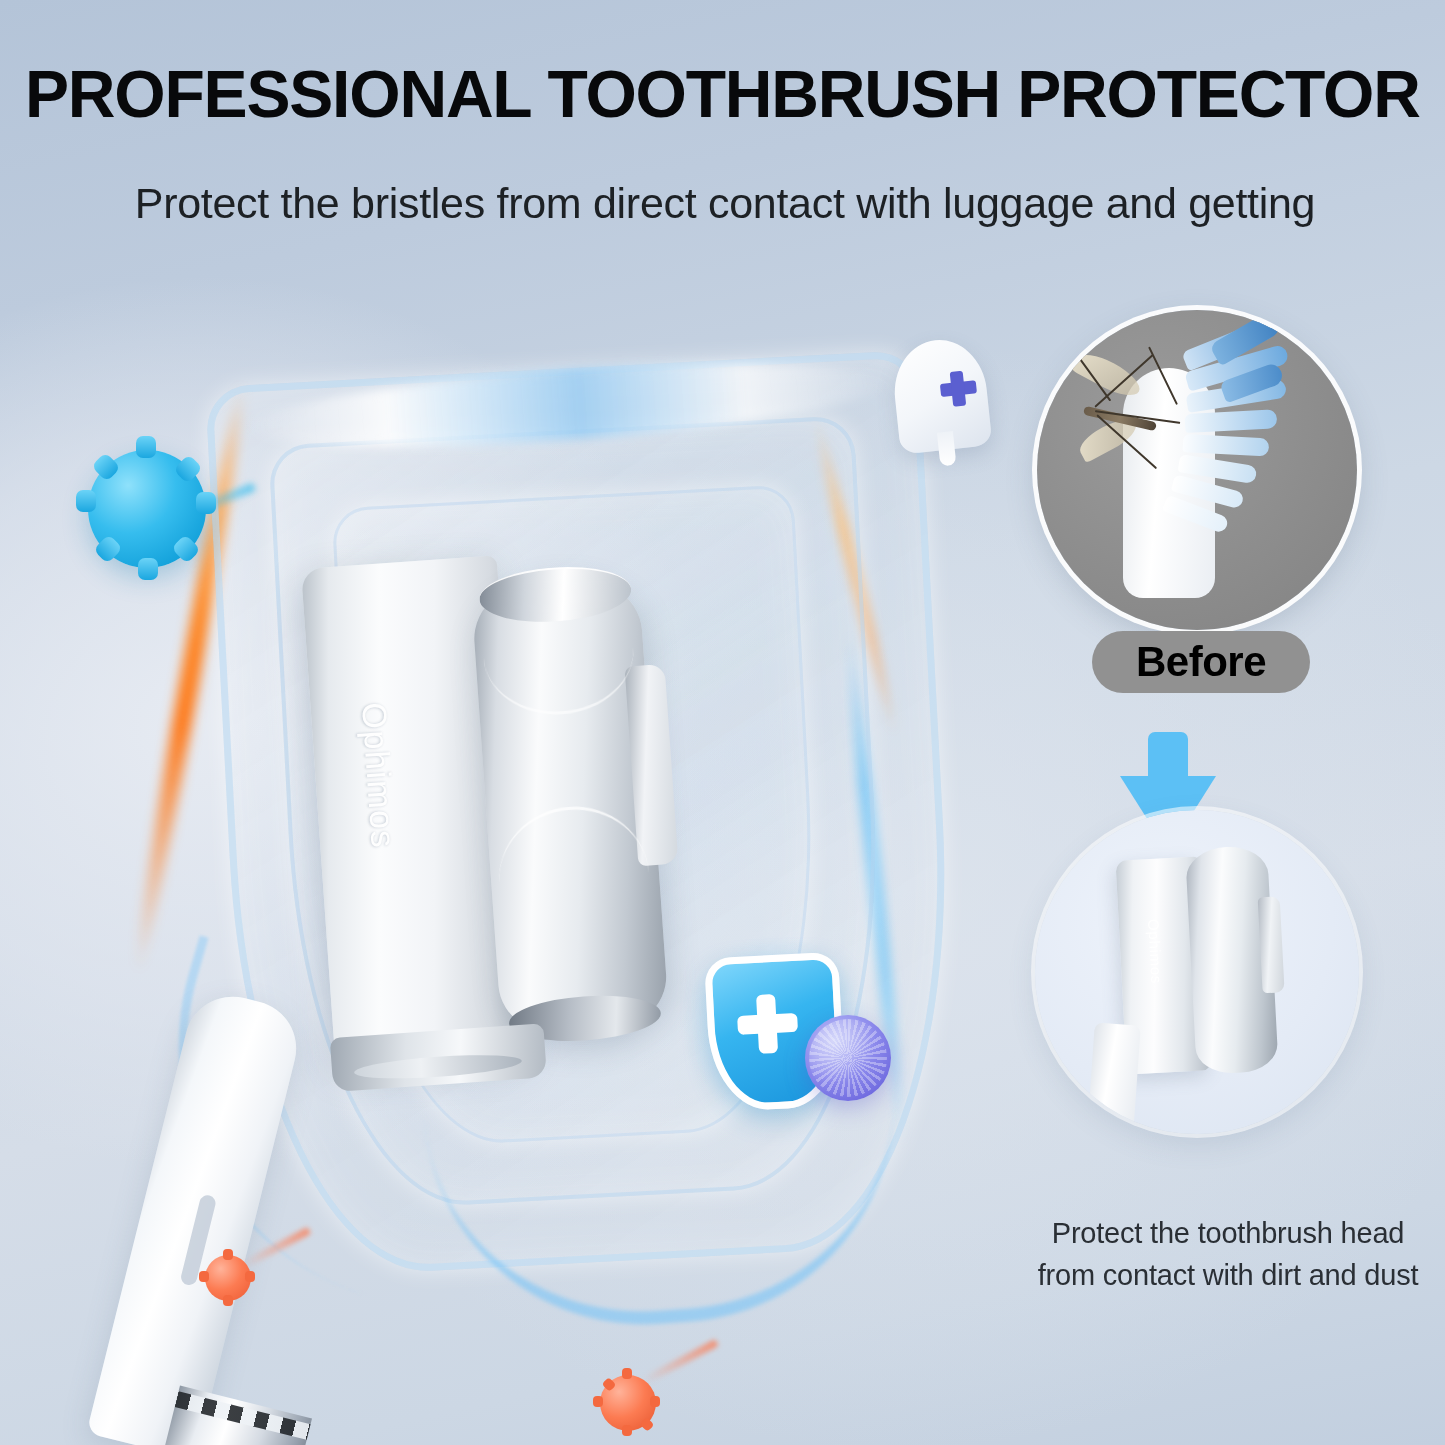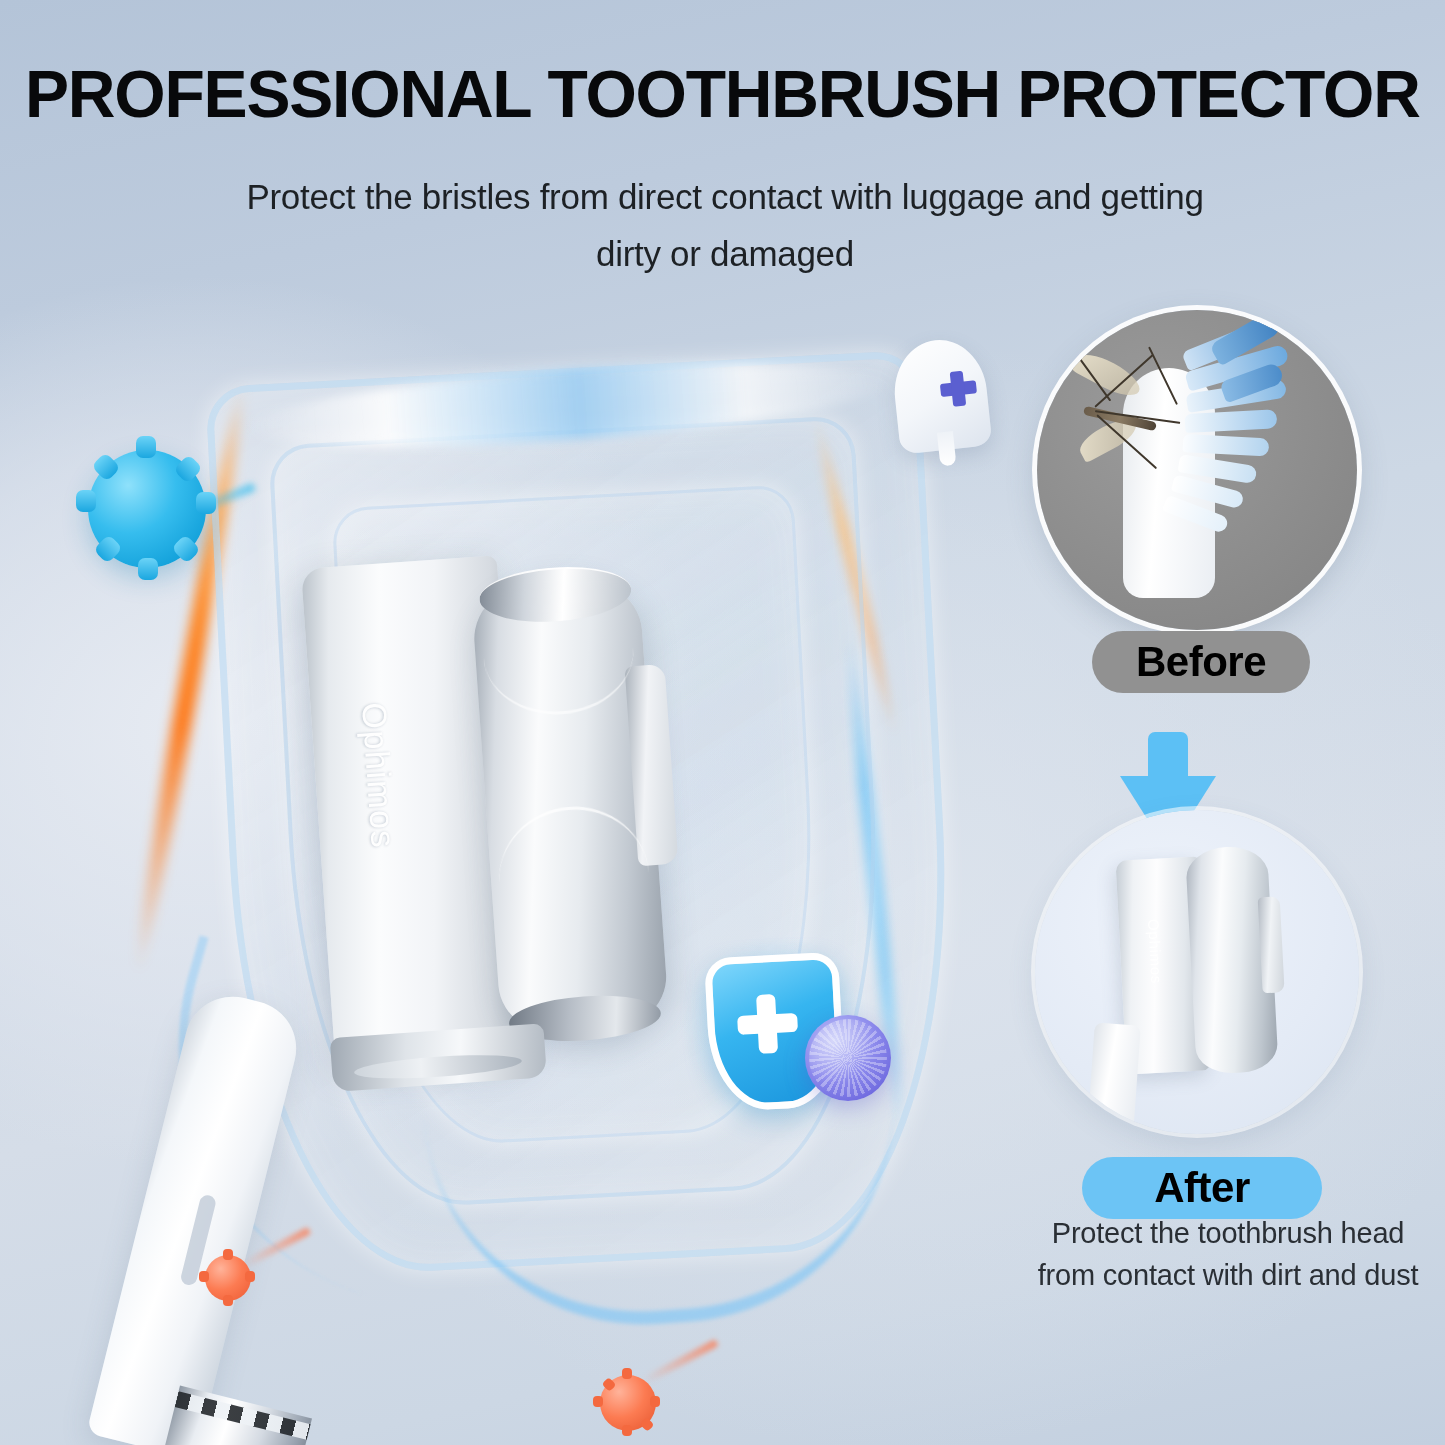--- a/index.html
+++ b/index.html
@@ -18,21 +18,21 @@
 
   
   .headline{
     position:absolute;left:25px;top:60px;width:1400px;
     font-size:67px;line-height:1;font-weight:bold;letter-spacing:-1.2px;
     color:#08090b;white-space:nowrap;
     transform:scaleX(.985);transform-origin:left center;
   }
   .subline{
     position:absolute;left:120px;top:168px;width:1210px;
-    text-align:center;font-size:35px;line-height:1.63;
+    text-align:center;font-size:43px;line-height:1.63;
     color:#1d2125;font-weight:normal;letter-spacing:-.3px;
   }
 
   
   .hero{position:absolute;left:0;top:300px;width:1010px;height:1145px;}
 
   .shield-glass{
     position:absolute;
     border:3px solid rgba(186,212,236,.62);
     background:linear-gradient(150deg, rgba(255,255,255,.17) 0%, rgba(214,230,244,.12) 48%, rgba(255,255,255,.09) 100%);
@@ -356,21 +356,20 @@
   }
 </style>
 </head>
 <body>
 
 <div id="stage">
 
   <div class="headline">PROFESSIONAL TOOTHBRUSH PROTECTOR</div>
   <div class="subline">
     <div>Protect the bristles from direct contact with luggage and getting</div>
-    <div>dirty or damaged</div>
   </div>
 
   <div class="hero">
 
     <div class="rim-orange"></div>
     <div class="rim-orange2"></div>
     <div class="rim-cyan"></div>
 
     <div class="shield-glass sh-outer"></div>
     <div class="shield-glass sh-mid"></div>
@@ -477,22 +476,19 @@
     <div class="circle-after">
       <div class="mini-product">
         <div class="mp-face"></div>
         <div class="mp-cyl"></div>
         <div class="mp-clip"></div>
         <div class="mp-brand">Ophimos</div>
       </div>
       <div class="mp-stick"></div>
     </div>
 
-    <div class="pill pill-after">
-      <span>After</span>
-    </div>
 
     <div class="right-caption">
       <div>Protect the toothbrush head</div>
       <div>from contact with dirt and dust</div>
     </div>
   </div>
 </div>
 
 </body></html>

